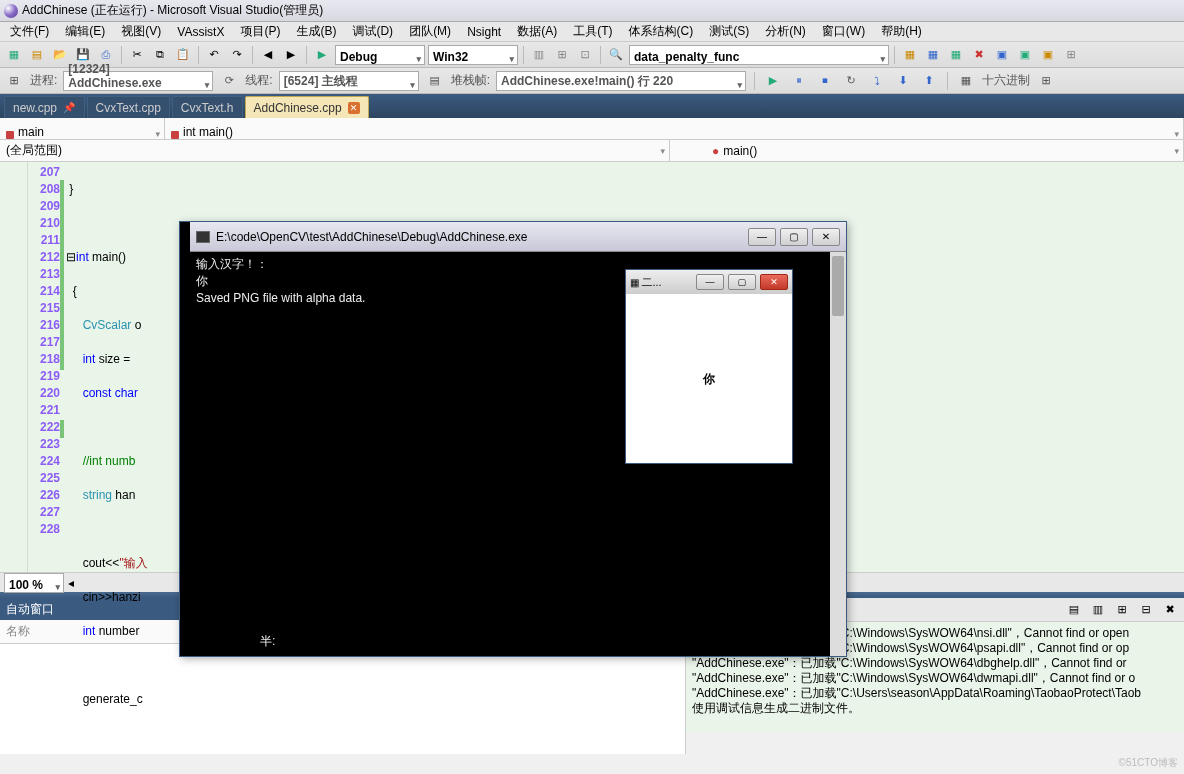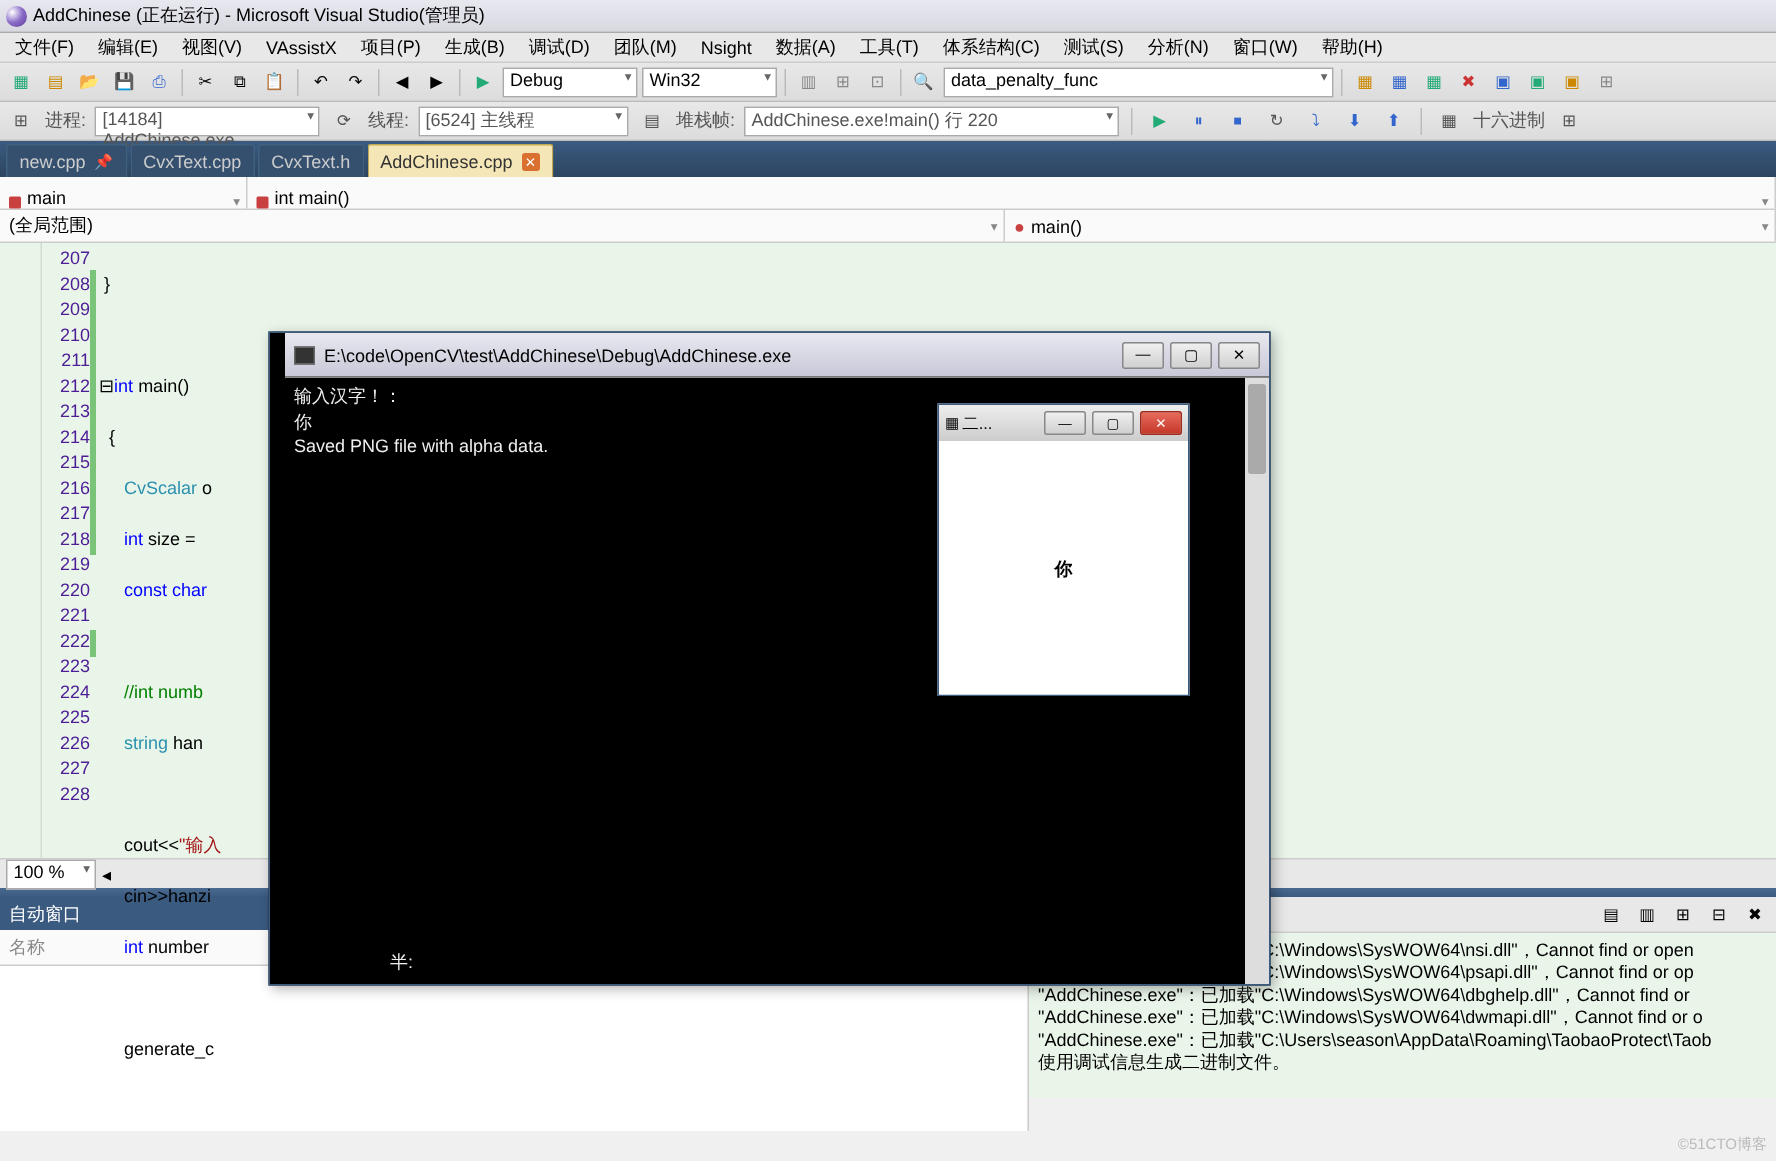--- a/index.html
+++ b/index.html
@@ -4,39 +4,39 @@
 <style>
 * { margin:0; padding:0; box-sizing:border-box; font-family:"Microsoft YaHei","Segoe UI",sans-serif; font-size:12px; }
 html,body { width:1184px; height:774px; overflow:hidden; background:#f0f0f0; }
 .titlebar { height:22px; background:linear-gradient(#e8e8f0,#d8d8e0); display:flex; align-items:center; padding:0 4px; border-bottom:1px solid #aaa;text-align:right; }
 .titlebar .vs-icon { width:14px; height:14px; background:radial-gradient(circle at 30% 30%,#fff,#8a6cc8,#5a3c98); border-radius:50%; margin-right:4px; }
 .menubar { height:20px; background:#e8e8e8; display:flex; align-items:center; padding:4px 4px; gap:4px; border-bottom:1px solid #ccc; }
 .menubar span { padding:1px 6px; cursor:default; }
 .toolbar1 { height:26px; background:linear-gradient(#e8e8e8,#dcdcdc); display:flex; align-items:center; padding:0 4px; gap:3px; border-bottom:1px solid #bbb; }
 .tb-btn { width:20px; height:20px; display:flex; align-items:center; justify-content:center; border:1px solid transparent; border-radius:2px; font-size:11px; }
 .sep { width:1px; height:18px; background:#bbb; margin:0 2px; }
-.combo { height:20px; border:1px solid #aaa; background:#fff; padding:0 16px 0 4px; display:flex; align-items:flex-start; position:relative; font-size:11px; }
+.combo { height:20px; border:1px solid #aaa; background:#fff; padding:0 16px 0 4px; display:flex; align-items:flex-end; position:relative; font-size:11px;font-weight:bold; }
 .combo::after { content:"▾"; position:absolute; right:3px; font-size:9px; color:#666; }
 .toolbar2 { height:26px; background:linear-gradient(#e8e8e8,#dcdcdc); display:flex; align-items:center; padding:0 4px; gap:6px; border-bottom:1px solid #bbb; font-size:11px; color:#555; }
 .tabstrip { height:24px; background:linear-gradient(#3a5a80,#2d4560); display:flex; align-items:flex-end; padding:0 4px; gap:2px; }
 .tab { height:22px; padding:0 8px; display:flex; align-items:center; gap:6px; background:#35506f; color:#ccc; border:1px solid #406080; border-bottom:none; border-radius:2px 2px 0 0; position:relative; }
 .tab.active { background:#f5e6b8; color:#333; border-color:#c0a850; }
 .tab .pin { font-size:10px; color:#888; }
 .tab .close { width:12px; height:12px; background:#d97030; color:#fff; font-size:9px; display:flex; align-items:center; justify-content:center; border-radius:2px; }
 .navbar { height:22px; background:#fafafa; border-bottom:1px solid #ccc; display:flex; }
 .navcombo { flex:0 0 165px; border-right:1px solid #ccc; display:flex; align-items:flex-end; padding:0 6px; font-size:11px; position:relative; }
 .navcombo.wide { flex:1; }
 .navcombo::after { content:"▾"; position:absolute; right:4px; color:#888; font-size:9px; }
 .navcombo .mic { width:8px; height:8px; background:#c84040; border-radius:1px; margin-right:4px; }
-.scopebar { height:22px; background:#fafafa; border-bottom:1px solid #ccc; display:flex; }
+.scopebar { height:22px; background:#fafafa; border-bottom:1px solid #ccc; display:flex;gap:36px; }
 .scopebox { flex:1; border-right:1px solid #ccc; display:flex; align-items:center; padding:0 6px; font-size:11px; position:relative; }
 .scopebox::after { content:"▾"; position:absolute; right:4px; color:#888; font-size:9px; }
 .editor { height:410px; background:#eaf5ea; display:flex; position:relative; }
 .gutter { width:28px; background:#eaf5ea; border-right:1px solid #d0ddd0; }
-.marks { width:38px; text-align:right; padding-right:6px; color:#4c1d95; font-family:Consolas,monospace; font-size:12px; line-height:17px; padding-top:2px;}
+.marks { width:38px; text-align:right; padding-right:6px; color:#8b5cf6; font-family:Consolas,monospace; font-size:12px; line-height:17px; padding-top:2px;font-weight:bold;}
 .code { flex:1; font-family:Consolas,monospace; font-size:12px; line-height:17px; color:#000; padding-top:2px; white-space:pre; }
 .kw { color:#0000ff; }
 .ty { color:#2b91af; }
 .st { color:#a31515; }
 .cm { color:#008000; }
 .changebar { position:absolute; left:60px; width:4px; background:#7ac47a; }
 .zoombar { height:20px; background:#e8e8e8; border-top:1px solid #ccc; display:flex; align-items:center; padding:0 4px; gap:4px; }
 .split { height:6px; background:linear-gradient(#4a6a90,#3a5a80); }
 .panehdr { height:22px; background:#3a5a80; color:#fff; display:flex; align-items:center; padding:0 6px; font-size:11px; }
 .paneinput { height:24px; background:#fafafa; border-bottom:1px solid #ccc; display:flex; align-items:center; padding:0 6px; color:#888; font-size:11px; }
@@ -129,21 +129,21 @@
   <div class="tb-btn" style="color:#36c;">▣</div>
   <div class="tb-btn" style="color:#2a7;">▣</div>
   <div class="tb-btn" style="color:#c80;">▣</div>
   <div class="tb-btn" style="color:#888;">⊞</div>
 </div>
 
 <div class="toolbar2">
   <div class="tb-btn">⊞</div>
   <span>进程:</span>
   <div class="combo" style="width:150px;">
-      <span>[14184] AddChinese.exe</span>
+      <span>[12324] AddChinese.exe</span>
     </div>
   <div class="tb-btn">⟳</div>
   <span>线程:</span>
   <div class="combo" style="width:140px;">
       <span>[6524] 主线程</span>
     </div>
   <div class="tb-btn">▤</div>
   <span>堆栈帧:</span>
   <div class="combo" style="width:250px;">
       <span>AddChinese.exe!main() 行 220</span>

